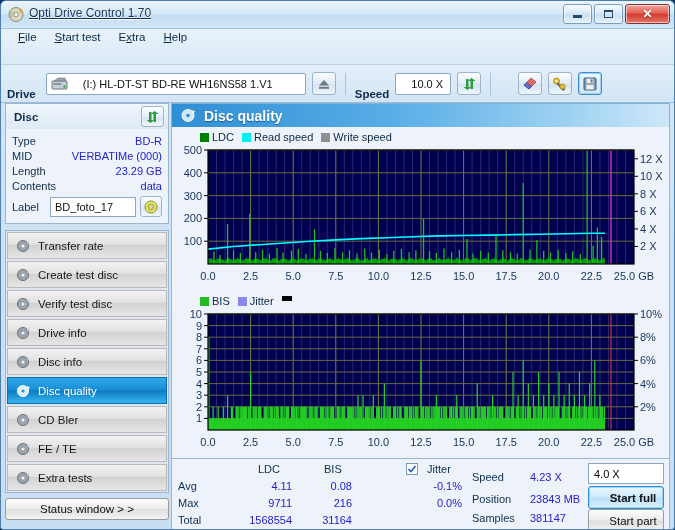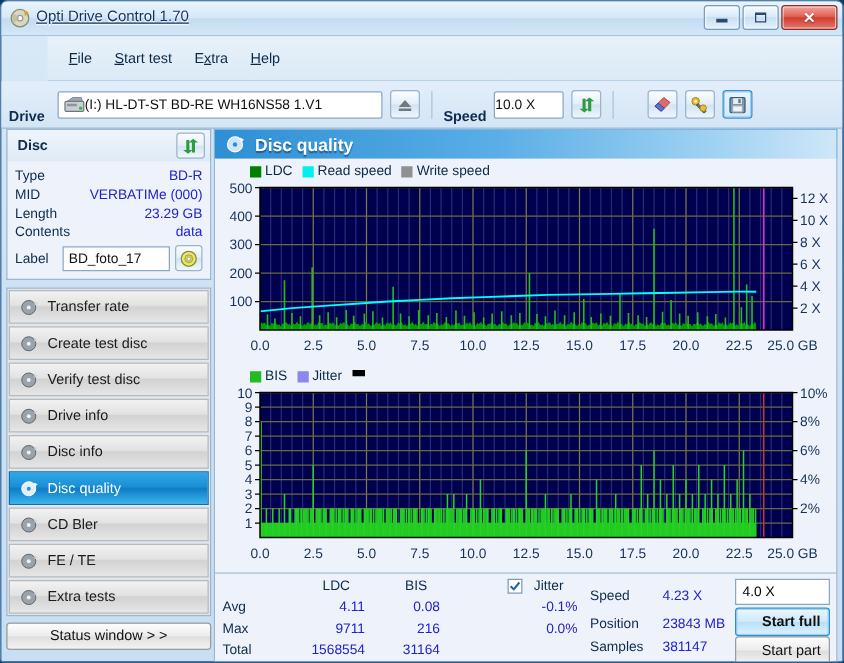--- a/index.html
+++ b/index.html
@@ -46,43 +46,42 @@
     width: 45px;
     background: linear-gradient(to bottom, #f3a5a0 0%, #e06054 45%, #cf3d30 52%, #e8776a 100%);
     border-color: #8b3028;
   }
   .winbtn .g { font-size: 11px; color: #15304f; line-height: 1; }
   .winbtn.close .g { color: #fff; font-size: 12px; font-weight: bold; text-shadow: 0 1px 1px #8b2b20; }
   .minglyph { width: 9px; height: 3px; background: #2a4a6b; margin-top: 5px; }
   .maxglyph { width: 9px; height: 8px; border: 1px solid #2a4a6b; border-top-width: 2px; }
   
   .menubar {
-    height: 36px; display: flex; align-items: center; padding-left: 8px;
+    height: 36px; display: flex; padding-left: 8px;
     background: linear-gradient(to bottom,#e7f1fa,#dbeaf6);
     border-bottom: 1px solid #b9d2e8;
-    margin-left: 37px;
   }
   .menu-item {
     padding: 2px 9px; color: #0c2a47; font-size: 11.5px; cursor: default;
   }
   .menu-item u { text-decoration: underline; }
   
   .toolbar {
     height: 38px; display: flex; align-items: center; padding: 0 6px;
     background: linear-gradient(to bottom,#e3eefa,#d4e5f5);
     border-bottom: 1px solid #9dbcd8;
     gap: 6px;
   }
   .tb-label { font-weight: bold; color: #0d2c4c; font-size: 11.5px; margin-top: 20px; }
   .combo {
     height: 22px; background: #fff; border: 1px solid #8aa8c4; border-radius: 2px;
     display: flex; align-items: center; position: relative;
     box-shadow: inset 1px 1px 0 #fff;
   }
-  .combo .ctext { padding-left: 0; font-size: 11px; color: #111; white-space: nowrap; }
+  .combo .ctext { padding-left: 15px; font-size: 11px; color: #111; white-space: nowrap; }
   .combo .arrow {
     position: absolute; right: 3px; top: 0; bottom: 0; width: 14px;
     display: flex; align-items: center; justify-content: center;
   }
   .tri-down { width:0;height:0;border-left:4px solid transparent;border-right:4px solid transparent;border-top:4px solid #1b3category; }
   .tri-down { border-top-color: #1b3a5c; }
   .drive-combo { flex: 0 0 260px; margin-left: 4px; }
   .speed-combo { flex: 0 0 56px; }
   .tbtn {
     width: 24px; height: 23px; border: 1px solid #9ab4cc; border-radius: 3px;

